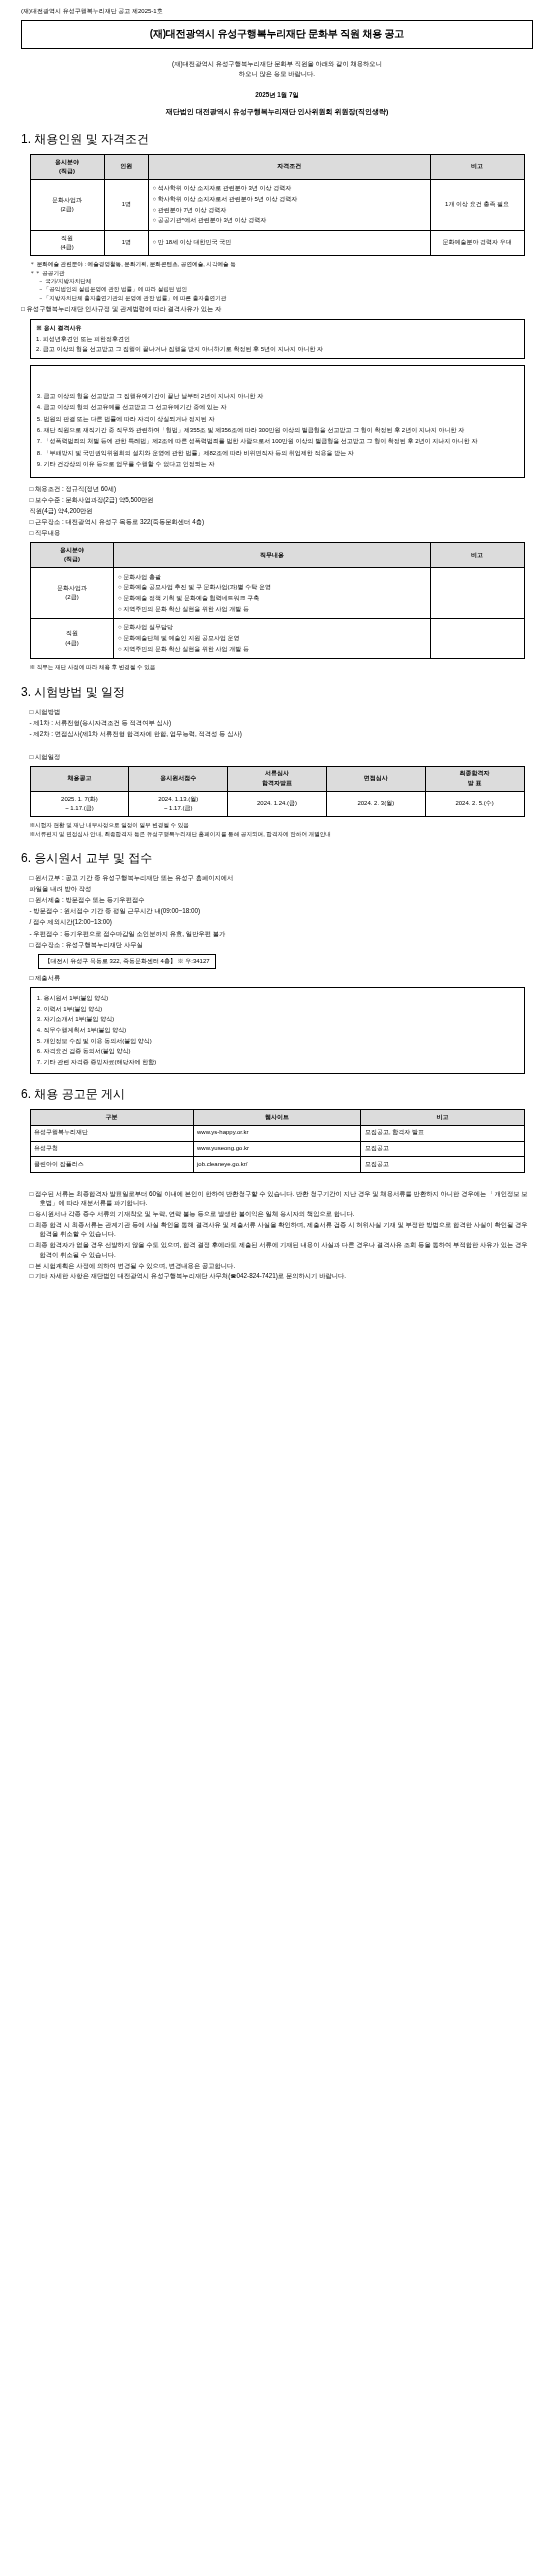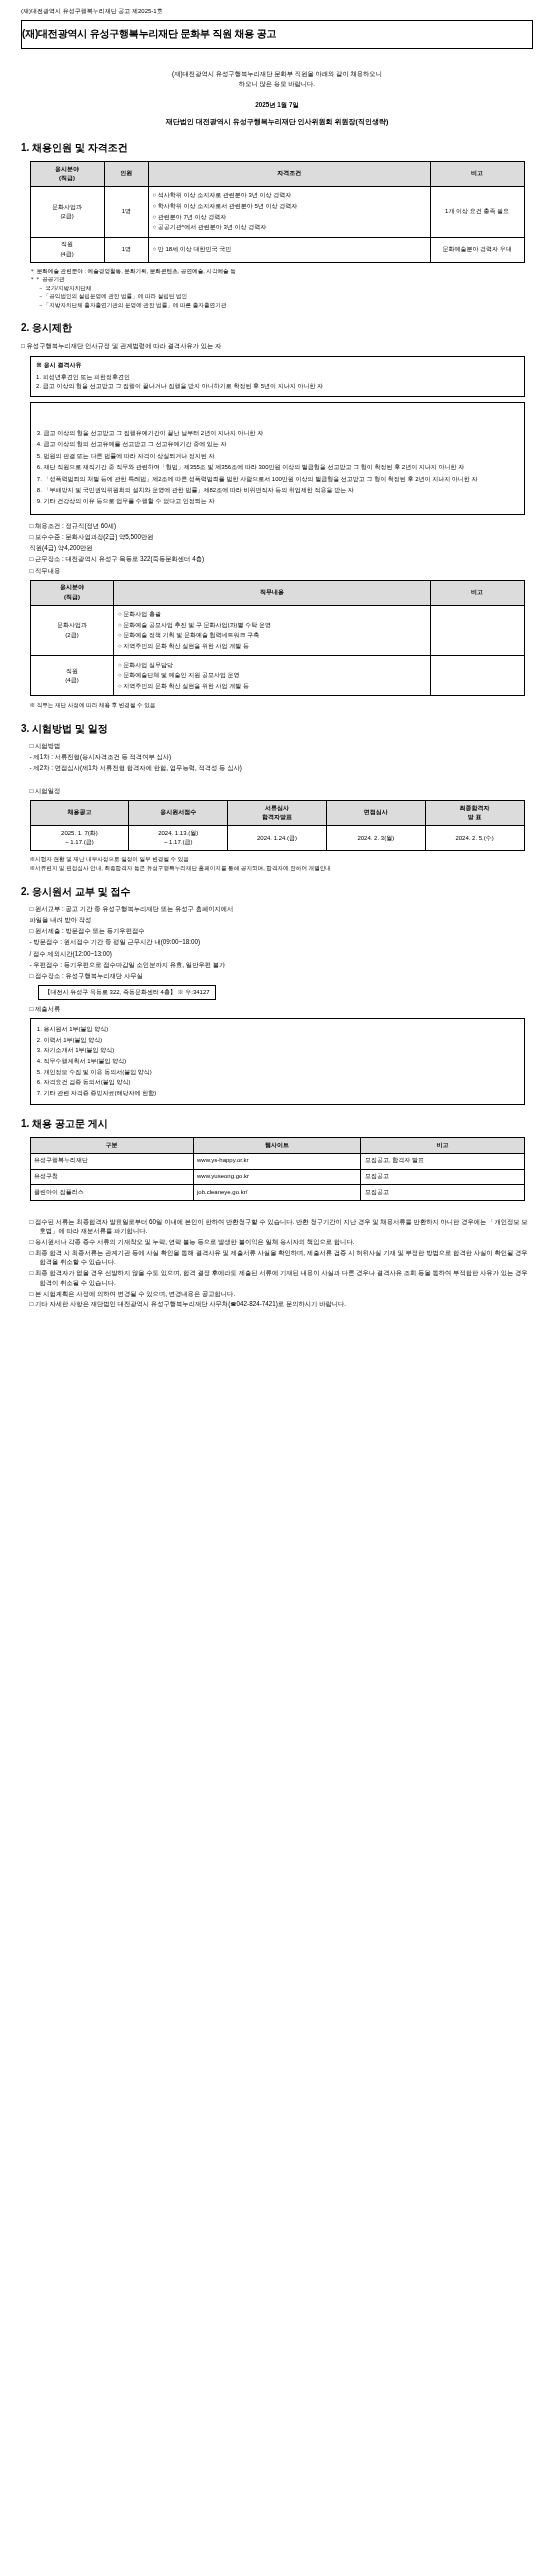--- a/index.html
+++ b/index.html
@@ -9,33 +9,33 @@
     background:#ffffff;
     font-family:"Liberation Sans", sans-serif;
     font-size:6.3px;
     color:#000;
     line-height:1.55;
   }
   .page { width:554px; padding:7px 21px 14px 21px; }
   .doc-head { font-size:6px; margin-bottom:4.2px; }
   .title-box {
     border:1px solid #000;
-    text-align:left;
+    text-align:center;
     padding:5px 0 5.6px 0;
     font-size:10px;
     font-weight:bold;
     letter-spacing:-0.2px;
-    margin-bottom:20px;
+    margin-bottom:10px;
   }
   .intro { text-align:center; font-size:6.3px; line-height:1.7; margin-bottom:10px; }
   .date-line { text-align:center; font-size:6.3px; font-weight:bold; margin:8.5px 0 7px 0; }
   .org-line { text-align:center; font-size:7px; font-weight:bold; margin-bottom:12.7px; }
   h2.sec {
-    font-size:10px;
-    font-weight:bold;
+    font-size:12px;
+    font-weight:normal;
     margin:11.3px 0 5px 0;
   }
   .ind { margin-left:8.5px; }
   .ind2 { margin-left:17px; }
   .ind3 { margin-left:24px; }
   .row-line { margin:1.4px 0; font-size:6.3px; }
   table.grid {
     border-collapse:collapse;
     width:calc(100% - 17px);
     margin:4.2px 0 4.2px 8.5px;
@@ -153,21 +153,20 @@
 
   <div class="ind small tight">
     <div class="hang">＊ 문화예술 관련분야 : 예술경영활동, 문화기획, 문화콘텐츠, 공연예술, 시각예술 등</div>
     <div class="hang">＊＊ 공공기관</div>
     <div class="hang" style="margin-left:8.5px">－ 국가/지방자치단체</div>
     <div class="hang" style="margin-left:8.5px">－「공익법인의 설립운영에 관한 법률」에 따라 설립된 법인</div>
     <div class="hang" style="margin-left:8.5px">－「지방자치단체 출자출연기관의 운영에 관한 법률」에 따른 출자출연기관</div>
   </div>
 
   
-  <h2 class="sec">2. 응시제한</h2>
   <div class="ind row-line">□ 유성구행복누리재단 인사규정 및 관계법령에 따라 결격사유가 있는 자</div>
 
   <div class="notebox">
     <div class="nb-title">※ 응시 결격사유</div>
     <div class="hang2">1. 피성년후견인 또는 피한정후견인</div>
     <div class="hang2">2. 금고 이상의 형을 선고받고 그 집행이 끝나거나 집행을 받지 아니하기로 확정된 후 5년이 지나지 아니한 자</div>
   </div>
 
   <div class="blankbox">
     <div class="spacer-lg"></div>
@@ -273,21 +272,21 @@
       </tr>
     </tbody>
   </table>
 
   <div class="ind small tight">
     <div class="hang">※시험자 현황 및 재난 내부사정으로 일정이 일부 변경될 수 있음</div>
     <div class="hang">※서류편지 및 면접심사 안내, 최종합격자 등은 유성구행복누리재단 홈페이지를 통해 공지되며, 합격자에 한하여 개별안내</div>
   </div>
 
   
-  <h2 class="sec">2. 응시원서 교부 및 접수</h2>
+  <h2 class="sec">6. 응시원서 교부 및 접수</h2>
   <div class="ind">
     <div class="row-line">□ 원서교부 : 공고 기간 중 유성구행복누리재단 또는 유성구 홈페이지에서</div>
     <div class="row-line ind3">파일을 내려 받아 작성</div>
 
     <div class="row-line">□ 원서제출 : 방문접수 또는 등기우편접수</div>
     <div class="row-line ind">- 방문접수 : 원서접수 기간 중 평일 근무시간 내(09:00~18:00)</div>
     <div class="row-line ind2">  / 접수 제외시간(12:00~13:00)</div>
     <div class="row-line ind">- 우편접수 : 등기우편으로 접수마감일 소인분까지 유효, 일반우편 불가</div>
 
     <div class="row-line">□ 접수장소 : 유성구행복누리재단 사무실</div>
@@ -303,21 +302,21 @@
     <div>1. 응시원서 1부(붙임 양식)</div>
     <div>2. 이력서 1부(붙임 양식)</div>
     <div>3. 자기소개서 1부(붙임 양식)</div>
     <div>4. 직무수행계획서 1부(붙임 양식)</div>
     <div>5. 개인정보 수집 및 이용 동의서(붙임 양식)</div>
     <div>6. 자격요건 검증 동의서(붙임 양식)</div>
     <div>7. 기타 관련 자격증 증빙자료(해당자에 한함)</div>
   </div>
 
   
-  <h2 class="sec">1. 채용 공고문 게시</h2>
+  <h2 class="sec">6. 채용 공고문 게시</h2>
   <table class="grid">
     <thead>
       <tr>
         <th style="width:33%">구분</th>
         <th style="width:34%">웹사이트</th>
         <th style="width:33%">비고</th>
       </tr>
     </thead>
     <tbody>
       <tr>

